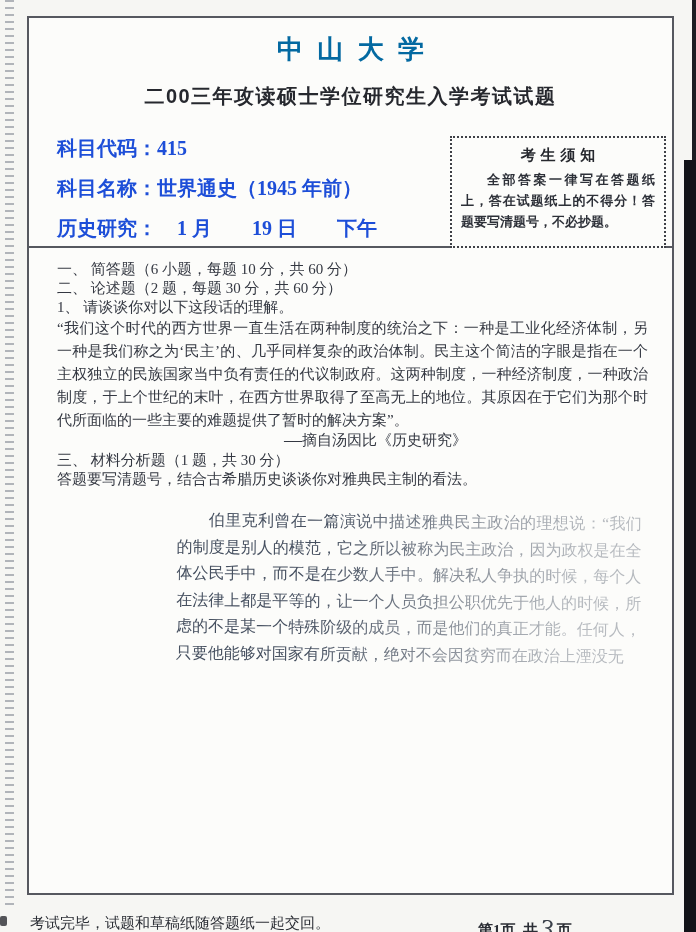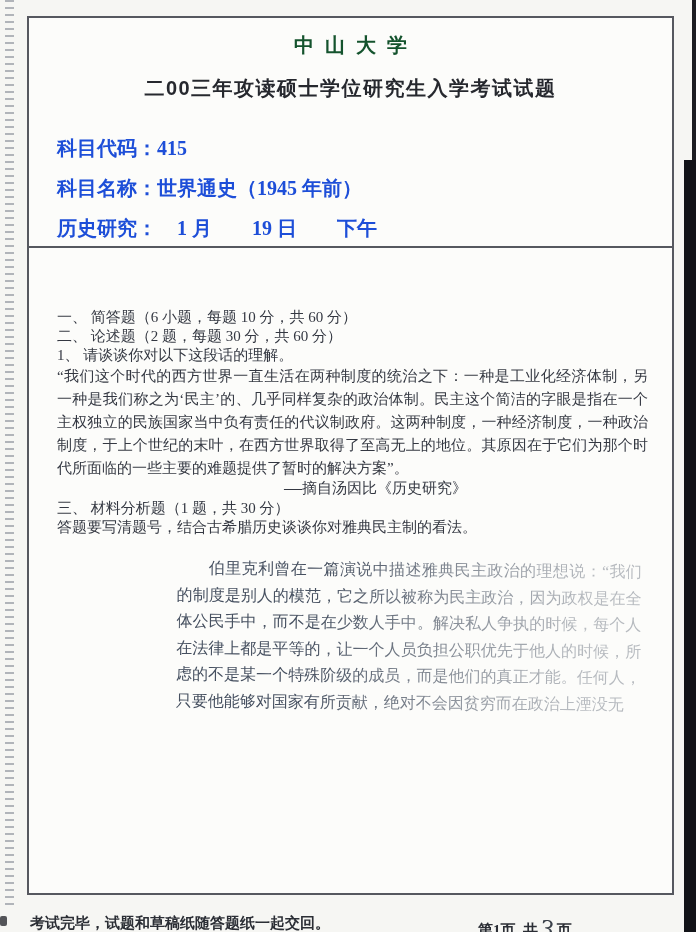--- a/index.html
+++ b/index.html
@@ -18,56 +18,56 @@
   .corner-smudge { position:absolute; left:0; top:916px; width:7px; height:10px; background:#2a2c31; border-radius:2px; opacity:.8; }
 
   
   .sheet {
     position:absolute; left:27px; top:16px; width:647px; height:879px;
     border:2px solid #56585f; box-sizing:border-box; background:#fcfcfa;
   }
   .head-area { position:relative; height:216px; border-bottom:2px solid #56585f; box-sizing:border-box; }
   .univ {
     margin:14px 0 0; text-align:center; font-family:"Liberation Sans", sans-serif;
-    font-size:20px; font-weight:700; letter-spacing:.55em; text-indent:.55em; color:#14532d;
+    font-size:26px; font-weight:700; letter-spacing:.55em; text-indent:.55em; color:#0369a1;
   }
   .exam-title {
     margin:16px 0 16px; text-align:center; font-family:"Liberation Sans", sans-serif;
     font-size:20px; font-weight:700; letter-spacing:1.5px; color:#26282e;
   }
   .info { position:absolute; left:28px; top:106px; font-family:Liberation Serif, serif; font-weight:700; font-size:20px; color:#1d4ed8; }
   .info .row { margin:0 0 20px; line-height:20px; white-space:pre; }
   .notice {
     position:absolute; left:421px; top:104px; width:216px; height:112px; box-sizing:border-box;
     border:2px dotted #3e4046; padding:8px 9px 6px; background:#fcfcfa;
   }
   .n-title { margin:0 0 5px; text-align:center; font-family:"Liberation Sans", sans-serif; font-weight:700; font-size:15px; letter-spacing:.32em; text-indent:.32em; color:#26282e; }
   .n-body { margin:0; font-size:13px; font-weight:700; line-height:1.6; text-indent:2em; text-align:justify; color:#2d3038; }
 
   
-  .content { padding:12px 24px 0 28px; font-size:15px; line-height:19px; color:#343842;margin-top:48px; }
+  .content { padding:12px 24px 0 28px; font-size:15px; line-height:19px; color:#343842; }
   .content p { margin:0; }
   .s1-items { list-style:none; margin:13px 0 0; padding:0; }
   .s1-items li { line-height:18.6px; }
   .s2-head { margin-top:14px; }
   .q1 { margin-top:16px; }
   .quote { margin-top:10px; text-align:justify; line-height:23px; }
   .quote-src { margin-top:3px; text-align:center; padding-left:46px;font-family:Liberation Mono, monospace; }
   .q2 { margin-top:18px; }
   .s3-head { margin-top:16px; }
   .s3-intro { margin-top:16px; }
   .material-wrap { position:relative; margin:18px 0 0 120px; width:465px; transform:rotate(.5deg); transform-origin:left top; }
   .material { margin:0; font-size:16px; line-height:26.5px; text-indent:2em; text-align:justify; color:#465060; }
   .material-wrap::after {
     content:""; position:absolute; inset:0; pointer-events:none;
     background:linear-gradient(100deg, rgba(252,252,250,0) 30%, rgba(252,252,250,.38) 60%, rgba(252,252,250,.62) 85%);
   }
 
   
-  .footer-left { position:absolute; left:30px; top:899px; font-size:15px; font-weight:700; color:#2b2e35; }
+  .footer-left { position:absolute; left:30px; top:899px; font-size:15px; font-weight:400; color:#2b2e35; }
   .footer-page { position:absolute; left:478px; top:899px; font-size:15px; font-weight:700; color:#2b2e35; white-space:pre; }
   .hand-num {
     display:inline-block; font-family:"DejaVu Serif", serif; font-size:23px; font-weight:400;
     transform:rotate(9deg) translateY(2px); color:#3a4049; padding:0 2px;
   }
 </style>
 </head>
 <body>
 
 <div class="page">
@@ -82,20 +82,24 @@
     <div class="head-area">
       <h1 class="univ">中山大学</h1>
       <h2 class="exam-title">二00三年攻读硕士学位研究生入学考试试题</h2>
 
       <div class="info">
         <p class="row"><span>科目代码：</span><span>415</span></p>
         <p class="row"><span>科目名称：</span><span>世界通史（1945 年前）</span></p>
         <p class="row"><span>历史研究：</span>　<span>1 月　　19 日　　下午</span></p>
       </div>
 
+      <div class="notice">
+        <p class="n-title">考生须知</p>
+        <p class="n-body">全部答案一律写在答题纸上，答在试题纸上的不得分！答题要写清题号，不必抄题。</p>
+      </div>
     </div>
 
     <div class="content">
       <p class="s1-head">一、 简答题（6 小题，每题 10 分，共 60 分）</p>
 
       <p class="s2-head">二、 论述题（2 题，每题 30 分，共 60 分）</p>
       <p class="q1">1、 请谈谈你对以下这段话的理解。</p>
       <p class="quote">“我们这个时代的西方世界一直生活在两种制度的统治之下：一种是工业化经济体制，另一种是我们称之为‘民主’的、几乎同样复杂的政治体制。民主这个简洁的字眼是指在一个主权独立的民族国家当中负有责任的代议制政府。这两种制度，一种经济制度，一种政治制度，于上个世纪的末叶，在西方世界取得了至高无上的地位。其原因在于它们为那个时代所面临的一些主要的难题提供了暂时的解决方案”。</p>
       <p class="quote-src">——摘自汤因比《历史研究》</p>
 

